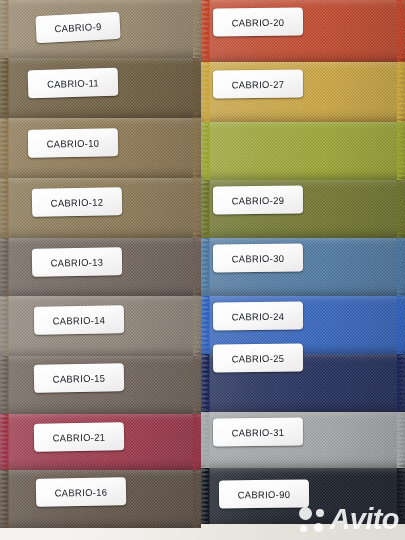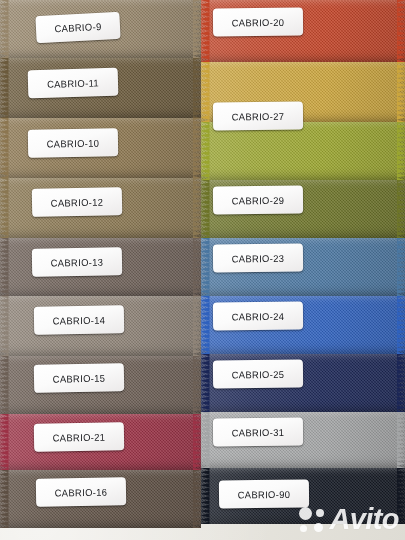--- a/index.html
+++ b/index.html
@@ -191,21 +191,21 @@
       <div class="zig zig-r" style="background: rgb(194, 68, 39); clip-path: polygon(0% 0%, 100% 0%, 0% 3.85%, 100% 7.69%, 0% 11.54%, 100% 15.38%, 0% 19.23%, 100% 23.08%, 0% 26.92%, 100% 30.77%, 0% 34.62%, 100% 38.46%, 0% 42.31%, 100% 46.15%, 0% 50%, 100% 53.85%, 0% 57.69%, 100% 61.54%, 0% 65.38%, 100% 69.23%, 0% 73.08%, 100% 76.92%, 0% 80.77%, 100% 84.62%, 0% 88.46%, 100% 92.31%, 0% 96.15%, 100% 100%, 0% 100%);"></div>
     </div>
     <div class="sticker" style="top: 8px; left: 12px; width: 82px; height: 28px; transform: rotate(-0.6deg);">
       <span>CABRIO-20</span>
     </div>
     <div class="swatch" style="top: 62px; height: 60px;">
       <div class="fabric" style="background-color: rgb(203, 165, 61);"></div>
       <div class="zig zig-l" style="background: rgb(203, 165, 61); clip-path: polygon(100% 0%, 0% 0%, 100% 3.85%, 0% 7.69%, 100% 11.54%, 0% 15.38%, 100% 19.23%, 0% 23.08%, 100% 26.92%, 0% 30.77%, 100% 34.62%, 0% 38.46%, 100% 42.31%, 0% 46.15%, 100% 50%, 0% 53.85%, 100% 57.69%, 0% 61.54%, 100% 65.38%, 0% 69.23%, 100% 73.08%, 0% 76.92%, 100% 80.77%, 0% 84.62%, 100% 88.46%, 0% 92.31%, 100% 96.15%, 0% 100%, 100% 100%);"></div>
       <div class="zig zig-r" style="background: rgb(203, 165, 61); clip-path: polygon(0% 0%, 100% 0%, 0% 3.85%, 100% 7.69%, 0% 11.54%, 100% 15.38%, 0% 19.23%, 100% 23.08%, 0% 26.92%, 100% 30.77%, 0% 34.62%, 100% 38.46%, 0% 42.31%, 100% 46.15%, 0% 50%, 100% 53.85%, 0% 57.69%, 100% 61.54%, 0% 65.38%, 100% 69.23%, 0% 73.08%, 100% 76.92%, 0% 80.77%, 100% 84.62%, 0% 88.46%, 100% 92.31%, 0% 96.15%, 100% 100%, 0% 100%);"></div>
     </div>
-    <div class="sticker" style="top: 70px; left: 12px; width: 82px; height: 28px; transform: rotate(-0.6deg); margin-top: 32px;">
+    <div class="sticker" style="top: 70px; left: 12px; width: 82px; height: 28px; transform: rotate(-0.6deg);">
       <span>CABRIO-27</span>
     </div>
     <div class="swatch" style="top: 122px; height: 58px;">
       <div class="fabric" style="background-color: rgb(154, 165, 47);"></div>
       <div class="zig zig-l" style="background: rgb(154, 165, 47); clip-path: polygon(100% 0%, 0% 0%, 100% 3.85%, 0% 7.69%, 100% 11.54%, 0% 15.38%, 100% 19.23%, 0% 23.08%, 100% 26.92%, 0% 30.77%, 100% 34.62%, 0% 38.46%, 100% 42.31%, 0% 46.15%, 100% 50%, 0% 53.85%, 100% 57.69%, 0% 61.54%, 100% 65.38%, 0% 69.23%, 100% 73.08%, 0% 76.92%, 100% 80.77%, 0% 84.62%, 100% 88.46%, 0% 92.31%, 100% 96.15%, 0% 100%, 100% 100%);"></div>
       <div class="zig zig-r" style="background: rgb(154, 165, 47); clip-path: polygon(0% 0%, 100% 0%, 0% 3.85%, 100% 7.69%, 0% 11.54%, 100% 15.38%, 0% 19.23%, 100% 23.08%, 0% 26.92%, 100% 30.77%, 0% 34.62%, 100% 38.46%, 0% 42.31%, 100% 46.15%, 0% 50%, 100% 53.85%, 0% 57.69%, 100% 61.54%, 0% 65.38%, 100% 69.23%, 0% 73.08%, 100% 76.92%, 0% 80.77%, 100% 84.62%, 0% 88.46%, 100% 92.31%, 0% 96.15%, 100% 100%, 0% 100%);"></div>
     </div>
     <div class="swatch" style="top: 180px; height: 58px;">
       <div class="fabric" style="background-color: rgb(109, 116, 41);"></div>
       <div class="zig zig-l" style="background: rgb(109, 116, 41); clip-path: polygon(100% 0%, 0% 0%, 100% 3.85%, 0% 7.69%, 100% 11.54%, 0% 15.38%, 100% 19.23%, 0% 23.08%, 100% 26.92%, 0% 30.77%, 100% 34.62%, 0% 38.46%, 100% 42.31%, 0% 46.15%, 100% 50%, 0% 53.85%, 100% 57.69%, 0% 61.54%, 100% 65.38%, 0% 69.23%, 100% 73.08%, 0% 76.92%, 100% 80.77%, 0% 84.62%, 100% 88.46%, 0% 92.31%, 100% 96.15%, 0% 100%, 100% 100%);"></div>
@@ -213,36 +213,36 @@
     </div>
     <div class="sticker" style="top: 186px; left: 12px; width: 82px; height: 28px; transform: rotate(-0.6deg);">
       <span>CABRIO-29</span>
     </div>
     <div class="swatch" style="top: 238px; height: 58px;">
       <div class="fabric" style="background-color: rgb(74, 118, 160);"></div>
       <div class="zig zig-l" style="background: rgb(74, 118, 160); clip-path: polygon(100% 0%, 0% 0%, 100% 3.85%, 0% 7.69%, 100% 11.54%, 0% 15.38%, 100% 19.23%, 0% 23.08%, 100% 26.92%, 0% 30.77%, 100% 34.62%, 0% 38.46%, 100% 42.31%, 0% 46.15%, 100% 50%, 0% 53.85%, 100% 57.69%, 0% 61.54%, 100% 65.38%, 0% 69.23%, 100% 73.08%, 0% 76.92%, 100% 80.77%, 0% 84.62%, 100% 88.46%, 0% 92.31%, 100% 96.15%, 0% 100%, 100% 100%);"></div>
       <div class="zig zig-r" style="background: rgb(74, 118, 160); clip-path: polygon(0% 0%, 100% 0%, 0% 3.85%, 100% 7.69%, 0% 11.54%, 100% 15.38%, 0% 19.23%, 100% 23.08%, 0% 26.92%, 100% 30.77%, 0% 34.62%, 100% 38.46%, 0% 42.31%, 100% 46.15%, 0% 50%, 100% 53.85%, 0% 57.69%, 100% 61.54%, 0% 65.38%, 100% 69.23%, 0% 73.08%, 100% 76.92%, 0% 80.77%, 100% 84.62%, 0% 88.46%, 100% 92.31%, 0% 96.15%, 100% 100%, 0% 100%);"></div>
     </div>
     <div class="sticker" style="top: 244px; left: 12px; width: 82px; height: 28px; transform: rotate(-0.6deg);">
-      <span>CABRIO-23</span>
+      <span>CABRIO-30</span>
     </div>
     <div class="swatch" style="top: 296px; height: 58px;">
       <div class="fabric" style="background-color: rgb(47, 97, 189);"></div>
       <div class="zig zig-l" style="background: rgb(47, 97, 189); clip-path: polygon(100% 0%, 0% 0%, 100% 3.85%, 0% 7.69%, 100% 11.54%, 0% 15.38%, 100% 19.23%, 0% 23.08%, 100% 26.92%, 0% 30.77%, 100% 34.62%, 0% 38.46%, 100% 42.31%, 0% 46.15%, 100% 50%, 0% 53.85%, 100% 57.69%, 0% 61.54%, 100% 65.38%, 0% 69.23%, 100% 73.08%, 0% 76.92%, 100% 80.77%, 0% 84.62%, 100% 88.46%, 0% 92.31%, 100% 96.15%, 0% 100%, 100% 100%);"></div>
       <div class="zig zig-r" style="background: rgb(47, 97, 189); clip-path: polygon(0% 0%, 100% 0%, 0% 3.85%, 100% 7.69%, 0% 11.54%, 100% 15.38%, 0% 19.23%, 100% 23.08%, 0% 26.92%, 100% 30.77%, 0% 34.62%, 100% 38.46%, 0% 42.31%, 100% 46.15%, 0% 50%, 100% 53.85%, 0% 57.69%, 100% 61.54%, 0% 65.38%, 100% 69.23%, 0% 73.08%, 100% 76.92%, 0% 80.77%, 100% 84.62%, 0% 88.46%, 100% 92.31%, 0% 96.15%, 100% 100%, 0% 100%);"></div>
     </div>
     <div class="sticker" style="top: 302px; left: 12px; width: 82px; height: 28px; transform: rotate(-0.6deg);">
       <span>CABRIO-24</span>
     </div>
     <div class="swatch" style="top: 354px; height: 58px;">
       <div class="fabric" style="background-color: rgb(27, 38, 86);"></div>
       <div class="zig zig-l" style="background: rgb(27, 38, 86); clip-path: polygon(100% 0%, 0% 0%, 100% 3.85%, 0% 7.69%, 100% 11.54%, 0% 15.38%, 100% 19.23%, 0% 23.08%, 100% 26.92%, 0% 30.77%, 100% 34.62%, 0% 38.46%, 100% 42.31%, 0% 46.15%, 100% 50%, 0% 53.85%, 100% 57.69%, 0% 61.54%, 100% 65.38%, 0% 69.23%, 100% 73.08%, 0% 76.92%, 100% 80.77%, 0% 84.62%, 100% 88.46%, 0% 92.31%, 100% 96.15%, 0% 100%, 100% 100%);"></div>
       <div class="zig zig-r" style="background: rgb(27, 38, 86); clip-path: polygon(0% 0%, 100% 0%, 0% 3.85%, 100% 7.69%, 0% 11.54%, 100% 15.38%, 0% 19.23%, 100% 23.08%, 0% 26.92%, 100% 30.77%, 0% 34.62%, 100% 38.46%, 0% 42.31%, 100% 46.15%, 0% 50%, 100% 53.85%, 0% 57.69%, 100% 61.54%, 0% 65.38%, 100% 69.23%, 0% 73.08%, 100% 76.92%, 0% 80.77%, 100% 84.62%, 0% 88.46%, 100% 92.31%, 0% 96.15%, 100% 100%, 0% 100%);"></div>
     </div>
-    <div class="sticker" style="top: 360px; left: 12px; width: 82px; height: 28px; transform: rotate(-0.6deg); text-align: center;">
+    <div class="sticker" style="top: 344px; left: 12px; width: 82px; height: 28px; transform: rotate(-0.6deg); text-align: center;">
       <span>CABRIO-25</span>
     </div>
     <div class="swatch" style="top: 412px; height: 56px;">
       <div class="fabric" style="background-color: rgb(163, 165, 166);"></div>
       <div class="zig zig-l" style="background: rgb(163, 165, 166); clip-path: polygon(100% 0%, 0% 0%, 100% 3.85%, 0% 7.69%, 100% 11.54%, 0% 15.38%, 100% 19.23%, 0% 23.08%, 100% 26.92%, 0% 30.77%, 100% 34.62%, 0% 38.46%, 100% 42.31%, 0% 46.15%, 100% 50%, 0% 53.85%, 100% 57.69%, 0% 61.54%, 100% 65.38%, 0% 69.23%, 100% 73.08%, 0% 76.92%, 100% 80.77%, 0% 84.62%, 100% 88.46%, 0% 92.31%, 100% 96.15%, 0% 100%, 100% 100%);"></div>
       <div class="zig zig-r" style="background: rgb(163, 165, 166); clip-path: polygon(0% 0%, 100% 0%, 0% 3.85%, 100% 7.69%, 0% 11.54%, 100% 15.38%, 0% 19.23%, 100% 23.08%, 0% 26.92%, 100% 30.77%, 0% 34.62%, 100% 38.46%, 0% 42.31%, 100% 46.15%, 0% 50%, 100% 53.85%, 0% 57.69%, 100% 61.54%, 0% 65.38%, 100% 69.23%, 0% 73.08%, 100% 76.92%, 0% 80.77%, 100% 84.62%, 0% 88.46%, 100% 92.31%, 0% 96.15%, 100% 100%, 0% 100%);"></div>
     </div>
     <div class="sticker" style="top: 418px; left: 12px; width: 82px; height: 28px; transform: rotate(-0.6deg);">
       <span>CABRIO-31</span>
     </div>

